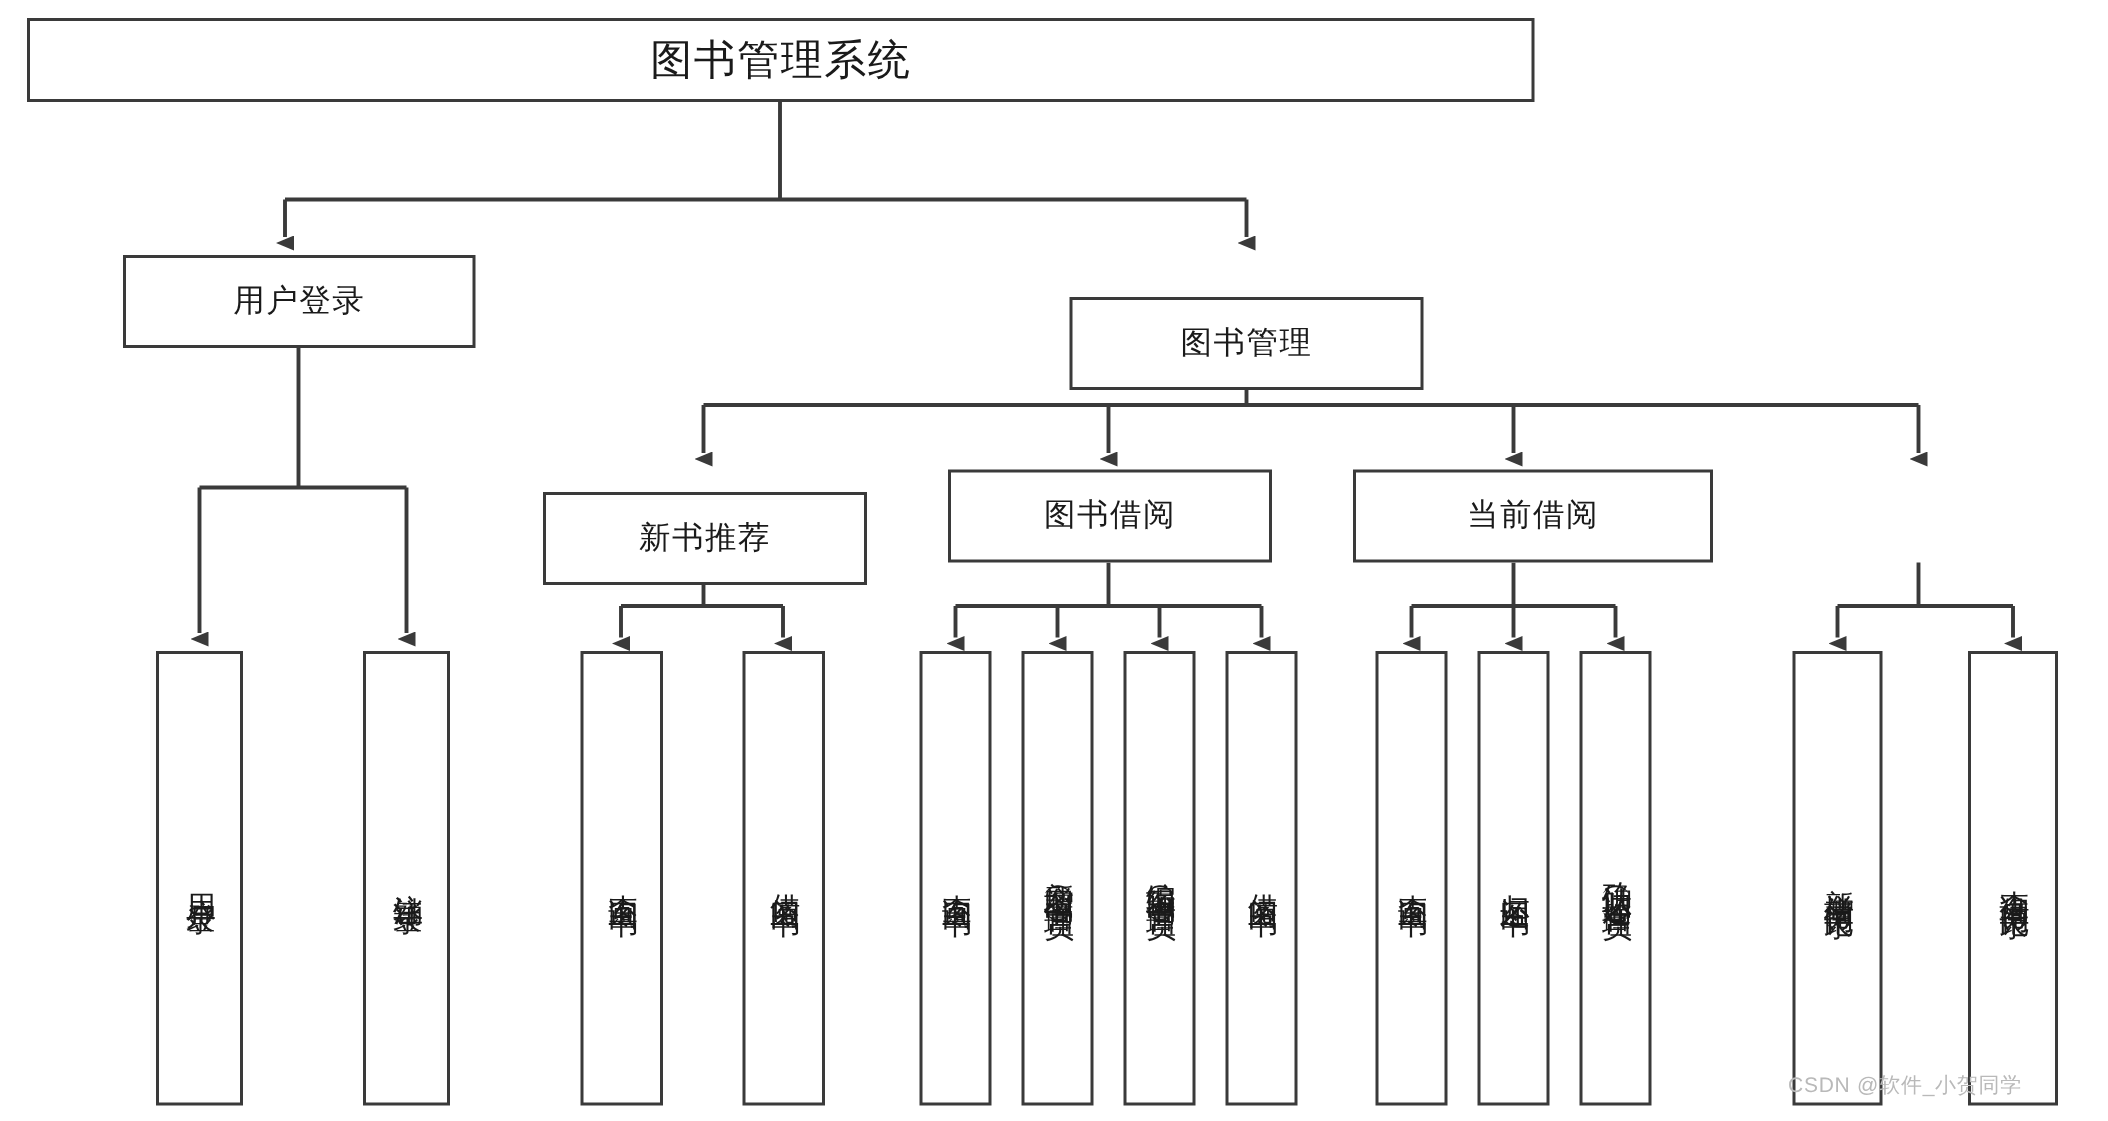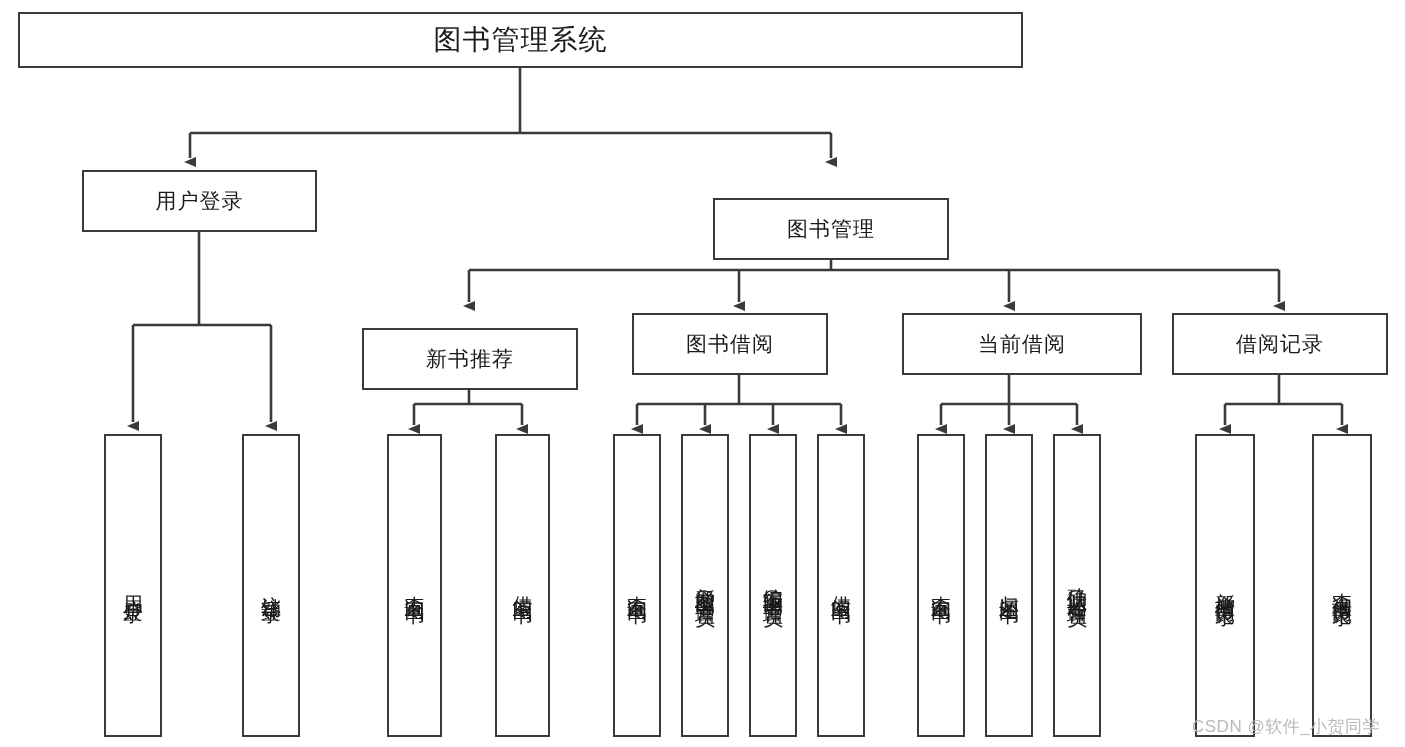--- a/index.html
+++ b/index.html
@@ -56,21 +56,21 @@
   }
   .node.vertical .vlabel {
     writing-mode: vertical-rl;
     text-orientation: upright;
     line-height: 1.05;
     letter-spacing: 3px;
     white-space: nowrap;
   }
   .watermark {
     position: absolute;
-    font-size: 17px;
+    font-size: 14px;
     color: #b9b9b9;
     letter-spacing: 0.5px;
     white-space: nowrap;
   }
 </style>
 </head>
 <body>
 
 <div id="diagram-root">
 
@@ -131,28 +131,25 @@
   <div class="node horizontal" style="left:82px; top:170px; width:235px; height:62px;">
     <span>用户登录</span>
   </div>
   <div class="node horizontal" style="left:713px; top:170px; width:236px; height:62px;margin-top:28px;">
     <span>图书管理</span>
   </div>
 
   <div class="node horizontal" style="left:362px; top:328px; width:216px; height:62px;">
     <span>新书推荐</span>
   </div>
-  <div class="node horizontal" style="left:632px; top:313px; width:196px; height:62px;">
+  <div class="node horizontal" style="left:632px; top:313px; width:216px; height:62px;">
     <span>图书借阅</span>
   </div>
   <div class="node horizontal" style="left:902px; top:313px; width:240px; height:62px;">
     <span>当前借阅</span>
-  </div>
-  <div class="node horizontal" style="left:1172px; top:313px; width:216px; height:62px;">
-    <span>借阅记录</span>
   </div>
 
   <div class="node vertical" style="left:104px; top:434px; width:58px; height:303px;">
     <span class="vlabel">用户登录</span>
   </div>
   <div class="node vertical" style="left:242px; top:434px; width:58px; height:303px;">
     <span class="vlabel">注销登录</span>
   </div>
 
   <div class="node vertical" style="left:387px; top:434px; width:55px; height:303px;">

